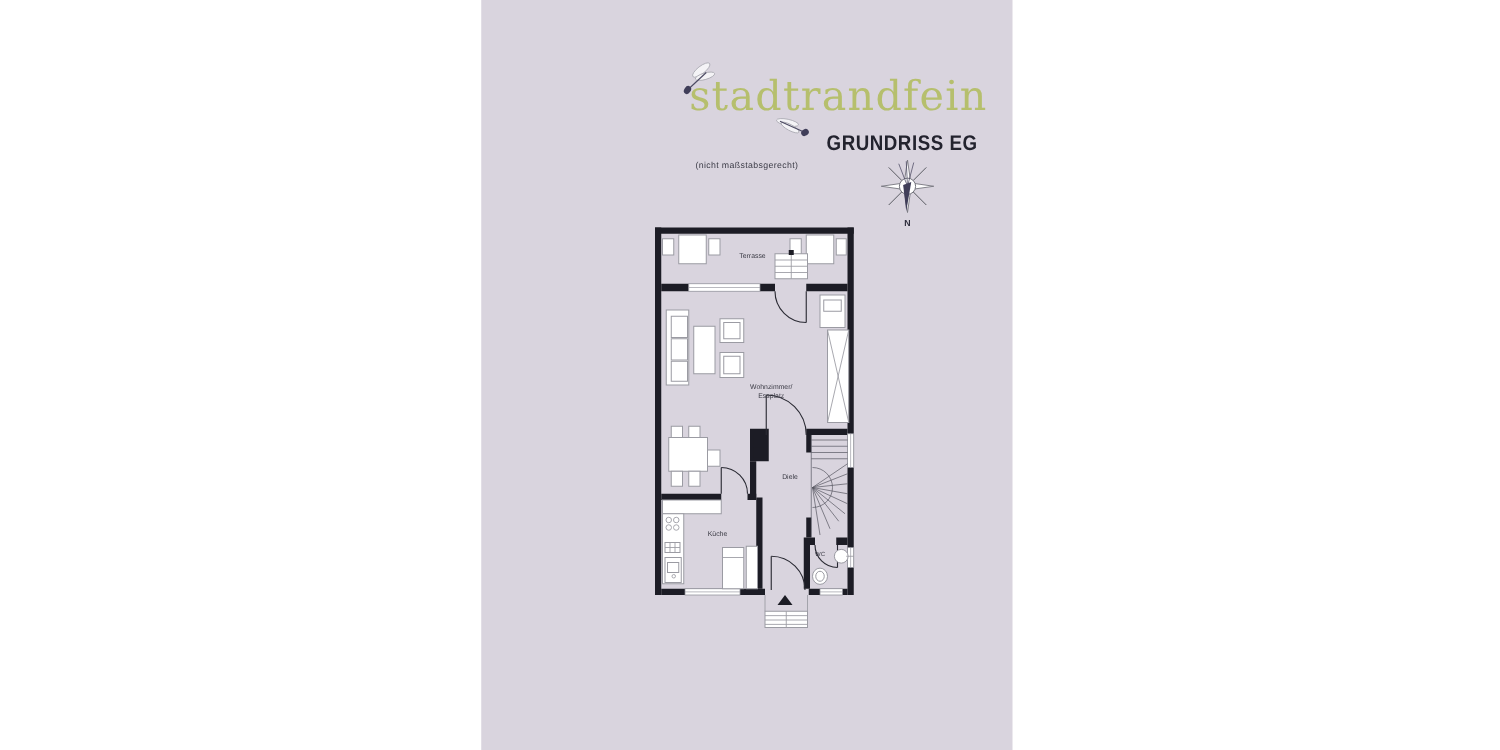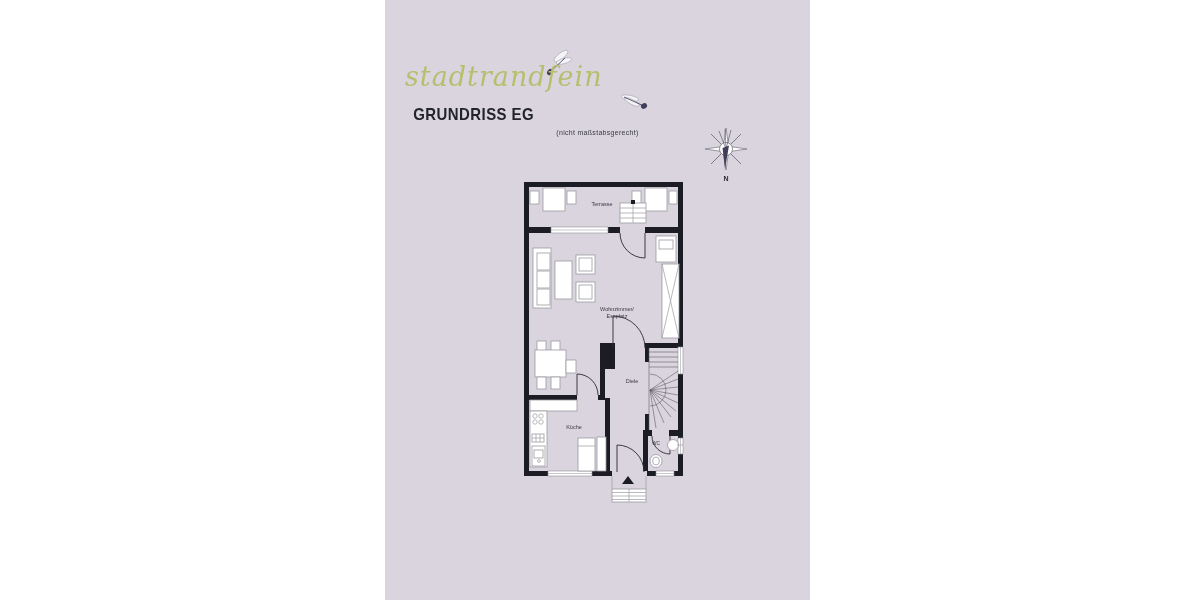--- a/index.html
+++ b/index.html
@@ -4,24 +4,24 @@
 <style>
   :root{
     --page-bg:#ffffff; --panel-bg:#d9d4de; --logo-green:#b6bf6d;
     --ink:#23232e; --wall:#1c1c25; --furn:#9b9ba3; --accent:#403e59;
   }
   html,body{margin:0;padding:0;}
   body{width:1200px;height:600px;background:var(--page-bg);position:relative;
        font-family:"Liberation Sans",sans-serif;overflow:hidden;}
   .panel{position:absolute;left:385px;top:0;width:425px;height:600px;
          background:var(--panel-bg);}
-  .logo-text{position:absolute;left:20px;top:56px;width:385px;text-align:left;
-         font-family:"DejaVu Serif",serif;font-style:italic;font-weight:400;
-         font-size:27px;line-height:42px;color:var(--logo-green);letter-spacing:1px;}
-  .main-title{position:absolute;left:20px;top:105px;width:385px;text-align:left;
+  .logo-text{position:absolute;left:20px;top:56px;width:385px;text-align:right;
+         font-family:"DejaVu Serif",serif;font-weight:400;
+         font-size:33px;line-height:42px;color:var(--logo-green);letter-spacing:1px;}
+  .main-title{position:absolute;left:20px;top:105px;width:385px;text-align:right;
          color:var(--ink);font-size:17px;font-weight:bold;letter-spacing:.5px;}
   .main-title span{display:inline-block;transform:scaleX(.88);}
   .sub-title{position:absolute;left:20px;top:129px;width:385px;text-align:center;
          color:#3b3b46;font-size:7px;letter-spacing:.3px;}
   svg{position:absolute;display:block;}
   .wall{fill:var(--wall);stroke:none;}
   .furn{fill:#ffffff;stroke:var(--furn);stroke-width:.8;}
   .furn-line{stroke:var(--furn);stroke-width:.7;fill:none;}
   .win{fill:#ffffff;stroke:#8f8f98;stroke-width:.6;}
   .win-line{stroke:#8f8f98;stroke-width:.5;}

